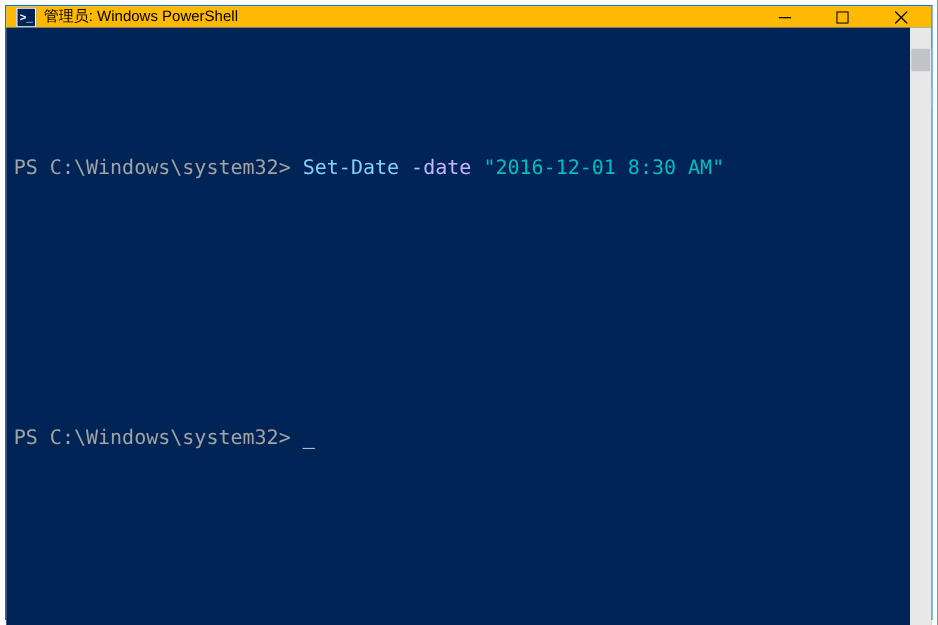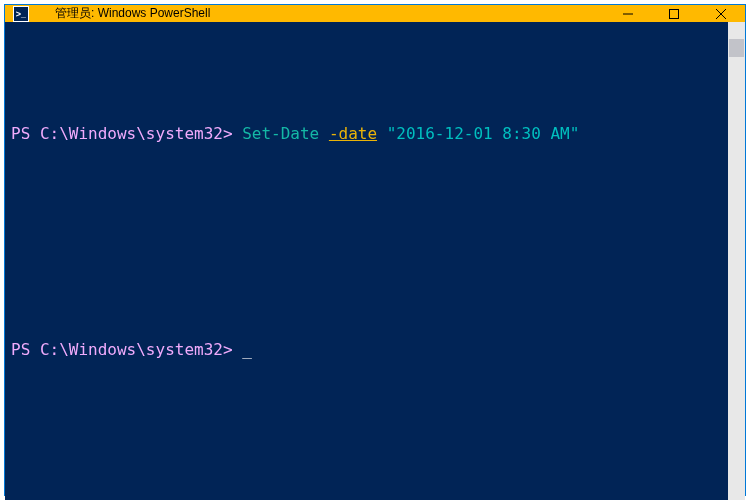--- a/index.html
+++ b/index.html
@@ -38,21 +38,20 @@
       border: 1px solid #fff;
       display: flex;
       align-items: center;
       justify-content: center;
       color: #fff;
       font-size: 9px;
       font-weight: bold;
     }
     .titlebar-text {
       flex: 0 0 auto;
-      margin-left: 20px;
     }
     .titlebar-spacer { flex: 1; }
     .win-controls {
       display: flex;
       height: 100%;
     }
     .win-btn {
       width: 46px;
       display: flex;
       align-items: center;
@@ -66,23 +65,23 @@
       background: #012456;
       color: #eeedf0;
       font-family: "NSimSun", "SimSun", "Consolas", monospace;
       font-size: 16px;
       line-height: 24px;
       padding: 4px 6px;
       position: relative;
       white-space: pre;
     }
     .line { display: block; }
-    .prompt { color: #f0abfc; }
-    .cmd { color: #14b8a6; }
-    .param { color: #eab308; text-decoration: underline; }
+    .prompt { color: #a3a3a3; }
+    .cmd { color: #7dd3fc; }
+    .param { color: #c4b5fd; }
     .arg { color: #00bfbf; }
     .scrollbar {
       position: absolute;
       right: 0;
       top: 0;
       width: 17px;
       height: 100%;
       background: #e8e8e8;
     }
     .scroll-btn {

